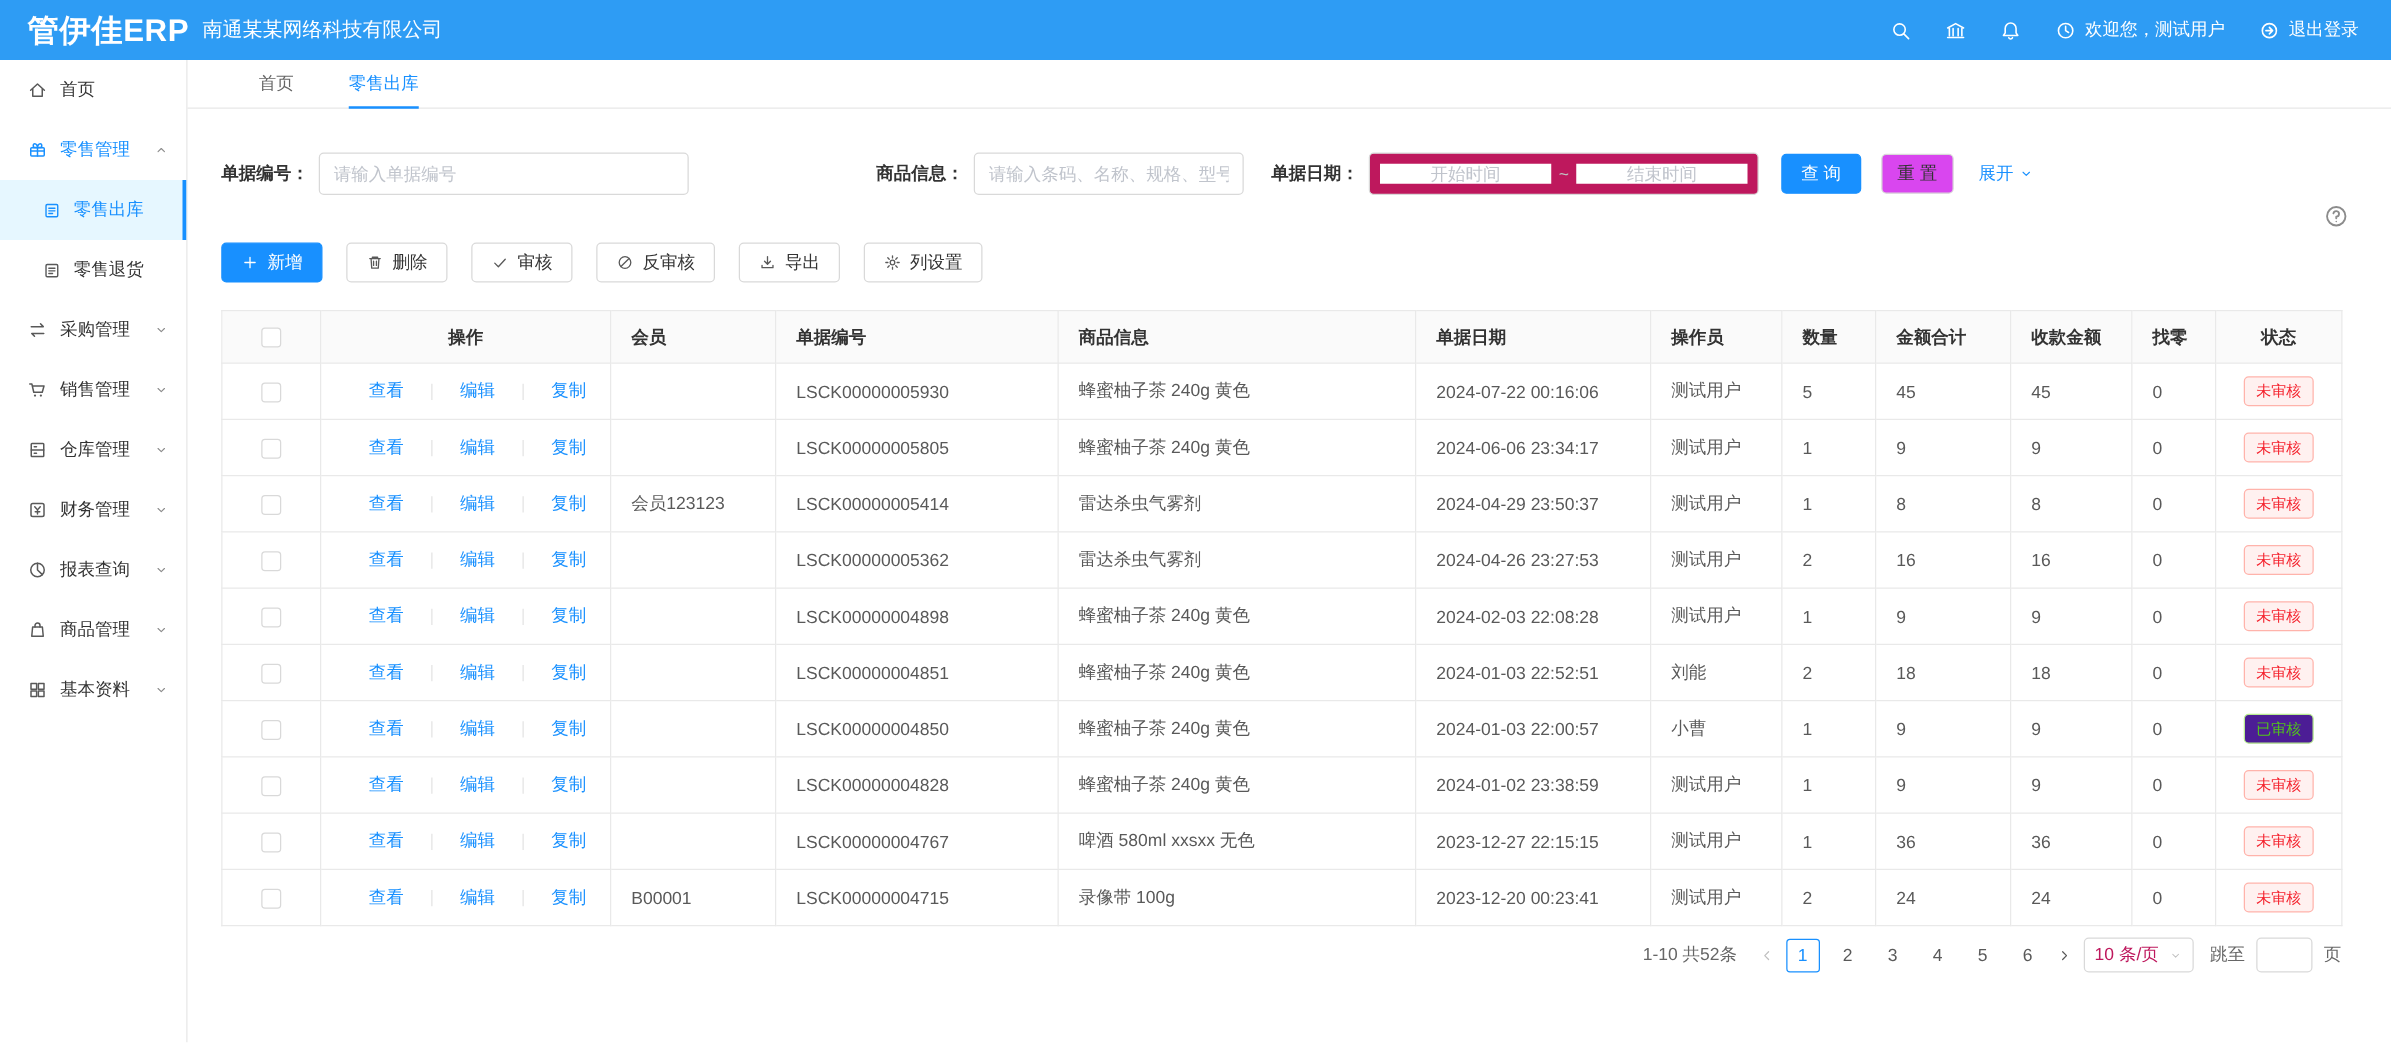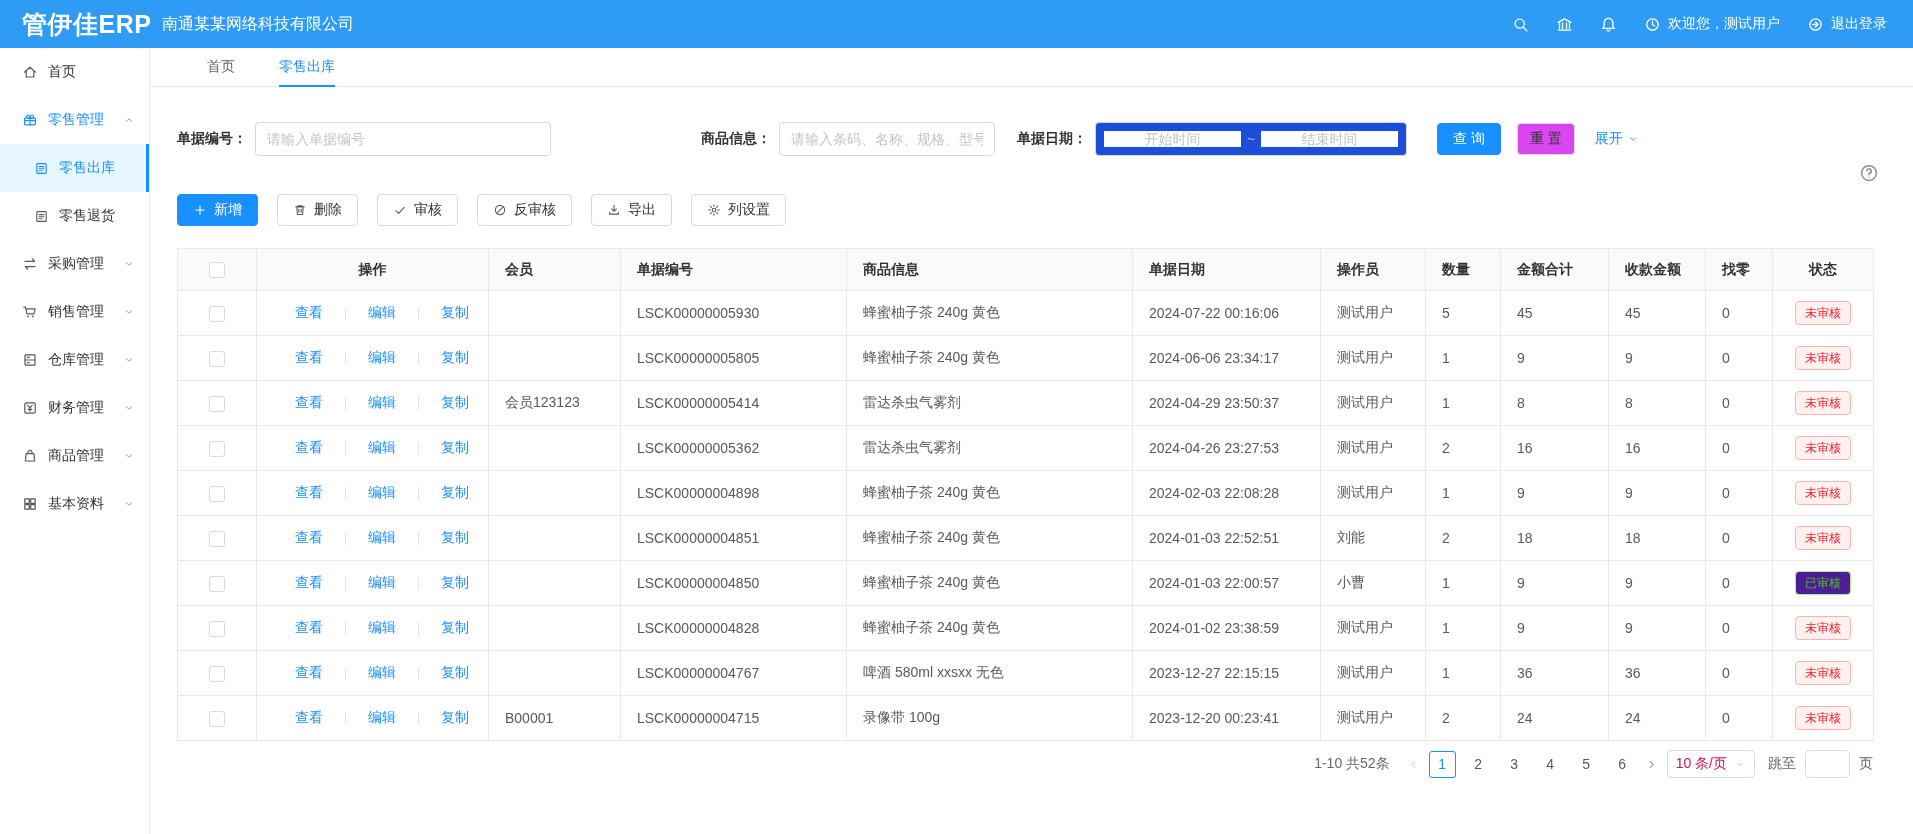--- a/index.html
+++ b/index.html
@@ -42,25 +42,25 @@
   
   .filterbar{display:flex;align-items:center;height:40px;margin-bottom:35px;font-size:14px}
   .fg{display:flex;align-items:center}
   .fg label{font-weight:bold;margin-right:8px;white-space:nowrap}
   .txt{height:34px;border:1px solid #d9d9d9;border-radius:4px;padding:0 11px;font-size:14px;color:#333;outline:none;font-family:inherit}
   .txt::placeholder,.dr::placeholder{color:#c0c4cc}
   .w1{width:296px}
   .w2{width:216px}
   .fg2{margin-left:150px}
   .fg3{margin-left:22px}
-  .daterange{width:312px;height:34px;border:1px solid #d9d9d9;border-radius:4px;display:flex;align-items:center;padding:0 8px;background:#1d4ed8}
+  .daterange{width:312px;height:34px;border:1px solid #d9d9d9;border-radius:4px;display:flex;align-items:center;padding:0 8px;background:#be185d}
   .dr{flex:1;border:none;outline:none;text-align:center;font-size:14px;font-family:inherit;min-width:0}
   .tilde{color:#bfbfbf;padding:0 6px}
   .btn{height:32px;border-radius:4px;font-size:14px;font-family:inherit;cursor:pointer;white-space:nowrap}
-  .qbtn{margin-left:30px;background:var(--accent);color:#fff;border:1px solid var(--accent);padding:0 15px}
+  .qbtn{margin-left:18px;background:var(--accent);color:#fff;border:1px solid var(--accent);padding:0 15px}
   .rbtn{margin-left:16px;background:#d946ef;border:1px solid #d9d9d9;color:#333;padding:0 12px}
   .expand{margin-left:20px;color:var(--accent);display:flex;align-items:center;gap:4px;cursor:pointer;font-size:14px;text-decoration:none}
   .xcaret{display:inline-flex;font-size:12px}
 
   
   .toolbar{display:flex;gap:19px;margin-bottom:22px}
   .tbtn{height:32px;padding:0 15px;border:1px solid #d9d9d9;border-radius:4px;background:#fff;color:#333;font-size:14px;font-family:inherit;display:flex;align-items:center;gap:7px;cursor:pointer}
   .tbtn .ticon{display:inline-flex;font-size:14px;color:#595959}
   .tbtn.primary{background:var(--accent);border-color:var(--accent);color:#fff}
   .tbtn.primary .ticon{color:#fff}
@@ -226,20 +226,34 @@
         </span>
       </div>
       <div class="side-item">
         <span class="icon">
           <svg viewBox="0 0 16 16" width="1em" height="1em" fill="none" stroke="currentColor" stroke-width="1.2" stroke-linecap="round" stroke-linejoin="round">
             <rect x="2.8" y="2.8" width="10.4" height="10.4" rx="1.4"></rect>
             <path d="m5.8 5.4 2.2 2.5 2.2-2.5M8 7.9v3.3M6.2 9.3h3.6"></path>
           </svg>
         </span>
         <span class="lbl">财务管理</span>
+        <span class="chev">
+          <svg viewBox="0 0 16 16" width="1em" height="1em" fill="none" stroke="currentColor" stroke-width="1.2" stroke-linecap="round" stroke-linejoin="round">
+            <path d="m4.6 6.4 3.4 3.3 3.4-3.3"></path>
+          </svg>
+        </span>
+      </div>
+      <div class="side-item">
+        <span class="icon">
+          <svg viewBox="0 0 16 16" width="1em" height="1em" fill="none" stroke="currentColor" stroke-width="1.2" stroke-linecap="round" stroke-linejoin="round">
+            <circle cx="8" cy="8" r="5.4"></circle>
+            <path d="M8 8V2.6M8 8l3.9 3.7"></path>
+          </svg>
+        </span>
+        <span class="lbl">报表查询</span>
         <span class="chev">
           <svg viewBox="0 0 16 16" width="1em" height="1em" fill="none" stroke="currentColor" stroke-width="1.2" stroke-linecap="round" stroke-linejoin="round">
             <path d="m4.6 6.4 3.4 3.3 3.4-3.3"></path>
           </svg>
         </span>
       </div>
       <div class="side-item">
         <span class="icon">
           <svg viewBox="0 0 16 16" width="1em" height="1em" fill="none" stroke="currentColor" stroke-width="1.2" stroke-linecap="round" stroke-linejoin="round">
             <path d="M4.1 5.6h7.8l.7 7.4H3.4z"></path>

